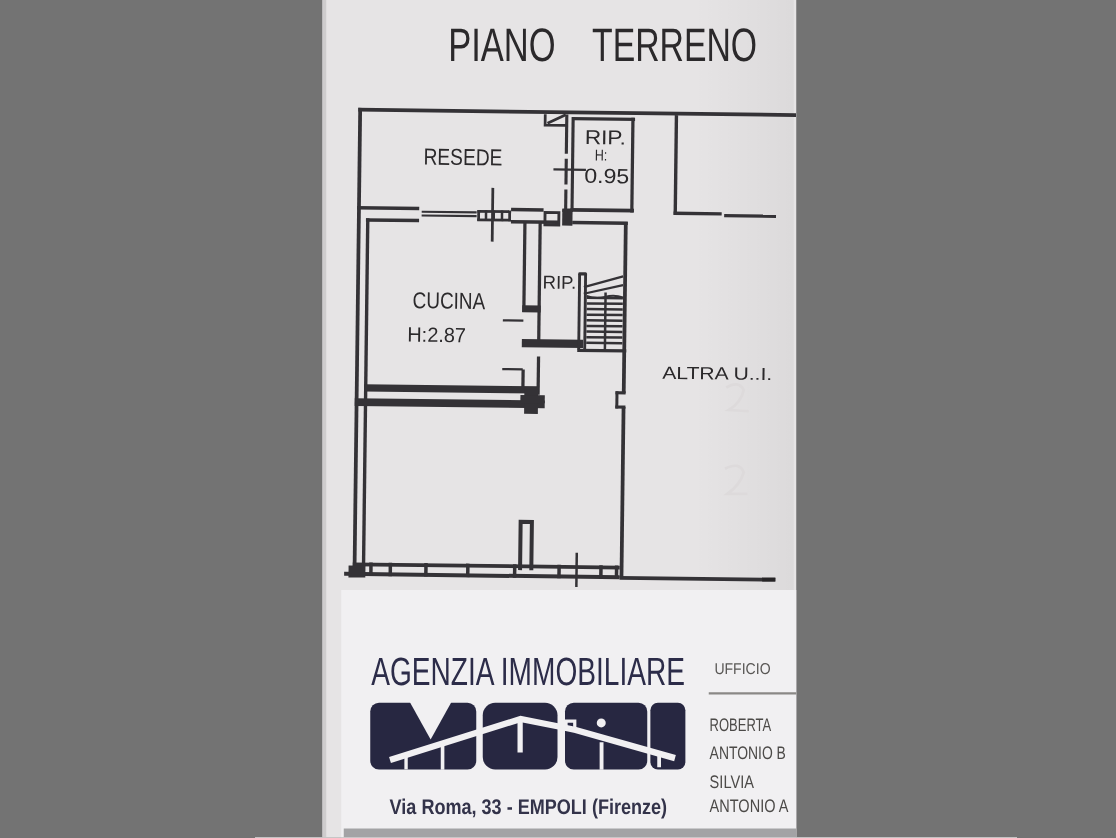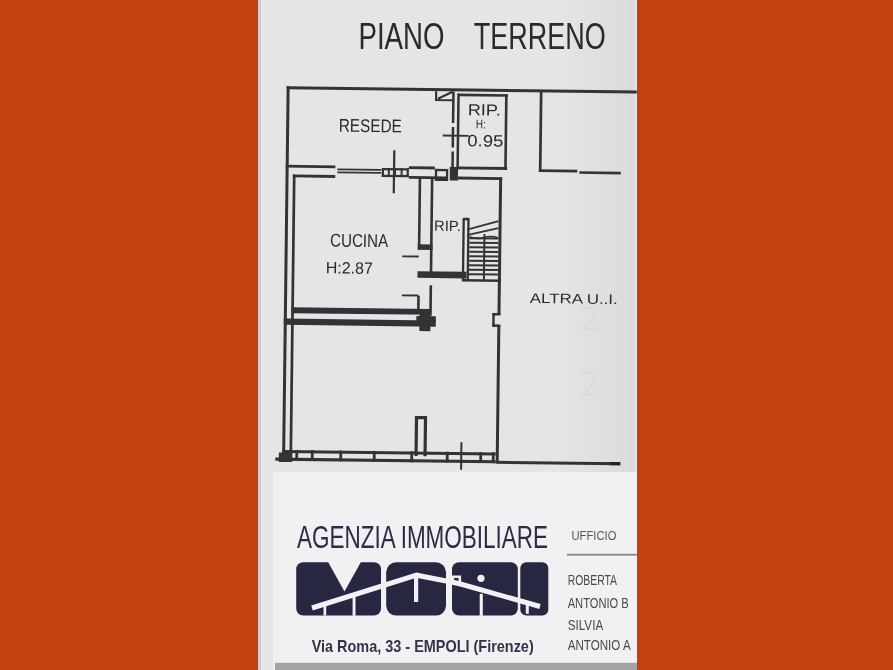--- a/index.html
+++ b/index.html
@@ -1,16 +1,16 @@
 <!DOCTYPE html>
 <html><head>
 <meta charset="utf-8">
 <style>
   html,body{margin:0;padding:0;background:#ffffff;}
-  #stage{position:relative;width:893px;height:670px;overflow:hidden;background:#c2410c;}
+  #stage{position:relative;width:893px;height:670px;overflow:hidden;background:#737373;}
   svg text{font-family:"Liberation Sans",sans-serif;}
 </style>
 </head>
 <body>
 <div id="stage">
 <svg width="893" height="670" viewBox="0 0 893 670" xmlns="http://www.w3.org/2000/svg">
 
   <rect x="258" y="0" width="379" height="670" fill="#e6e4e5"></rect>
 
   <defs>

